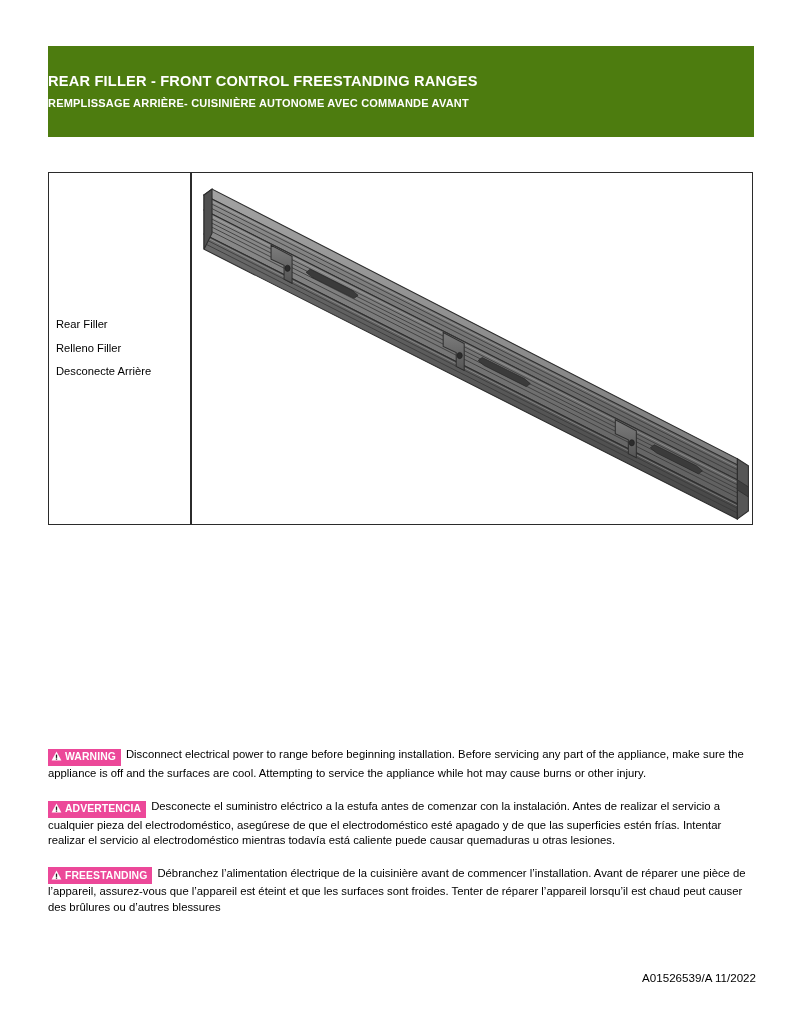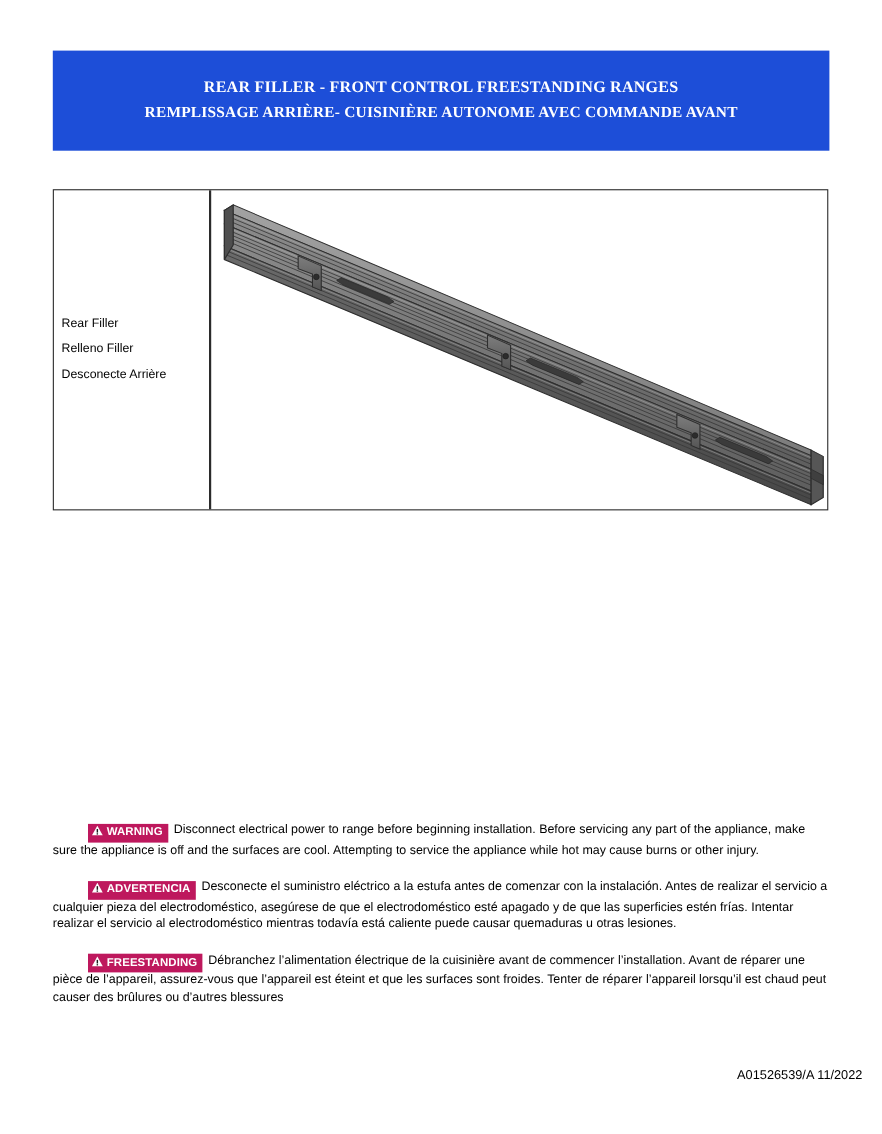--- a/index.html
+++ b/index.html
@@ -16,48 +16,47 @@
     overflow: hidden;
   }
 
   
   .header-banner {
     position: absolute;
     left: 48px;
     top: 46px;
     width: 706px;
     height: 91px;
-    background: #1d4ed8;
+    background: #4d7c0f;
     display: flex;
     flex-direction: column;
-    align-items: center;
+    align-items: flex-start;
     justify-content: center;
-    font-family: Liberation Serif, serif;
   }
   .header-line {
     color: #ffffff;
     font-weight: bold;
     font-size: 14.6px;
     letter-spacing: 0.2px;
     line-height: 1;
     text-align: center;
     white-space: nowrap;
     margin: 0;
     padding: 4.5px 0;
   }
   .header-line.l2 { font-size: 14.3px; }
-  .header-line.l3 { font-size: 14px; }
+  .header-line.l3 { font-size: 11px; }
 
   
   .figure-box {
     position: absolute;
     left: 48px;
     top: 172px;
     width: 705px;
-    height: 292px;
+    height: 353px;
     border: 1.6px solid #2b2b2b;
     box-sizing: border-box;
     background: #ffffff;
   }
   .figure-divider {
     position: absolute;
     left: 141px;
     top: 0;
     width: 1.6px;
     height: 100%;
@@ -106,49 +105,47 @@
   .warning-block {
     margin-bottom: 18px;
     font-size: 11.3px;
     line-height: 15.2px;
     color: #000000;
     text-align: left;
   }
   .warning-block:last-child { margin-bottom: 0; }
   .badge {
     display: inline-block;
-    background: #be185d;
+    background: #ec4899;
     color: #ffffff;
     font-weight: bold;
     font-size: 10.4px;
     line-height: 13px;
     padding: 1.5px 5px 1.5px 3px;
     vertical-align: -2px;
     margin-right: 5px;
     white-space: nowrap;
     letter-spacing: 0.1px;
-    margin-left: 32px;
   }
   .badge .tri {
     display: inline-block;
     vertical-align: -1px;
     margin-right: 3px;
   }
   .warning-text { }
 
   
   .footer {
     position: absolute;
     left: 0;
     top: 971px;
     width: 756px;
     text-align: right;
     font-size: 11.6px;
     color: #000000;
-    margin-left: 28px;
   }
 </style>
 </head>
 <body>
 
 <div class="header-banner">
   <div class="header-line l1">REAR FILLER - FRONT CONTROL FREESTANDING RANGES</div>
   <div class="header-line l3">REMPLISSAGE ARRIÈRE- CUISINIÈRE AUTONOME AVEC COMMANDE AVANT</div>
 </div>
 

